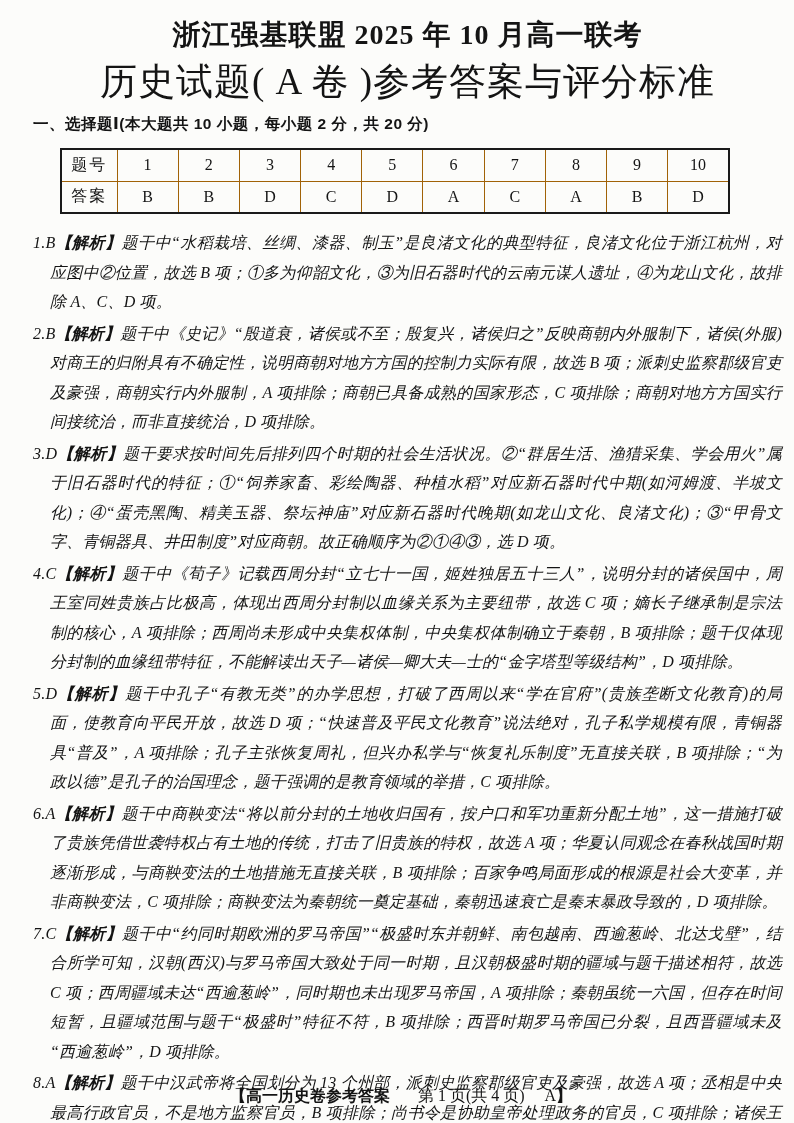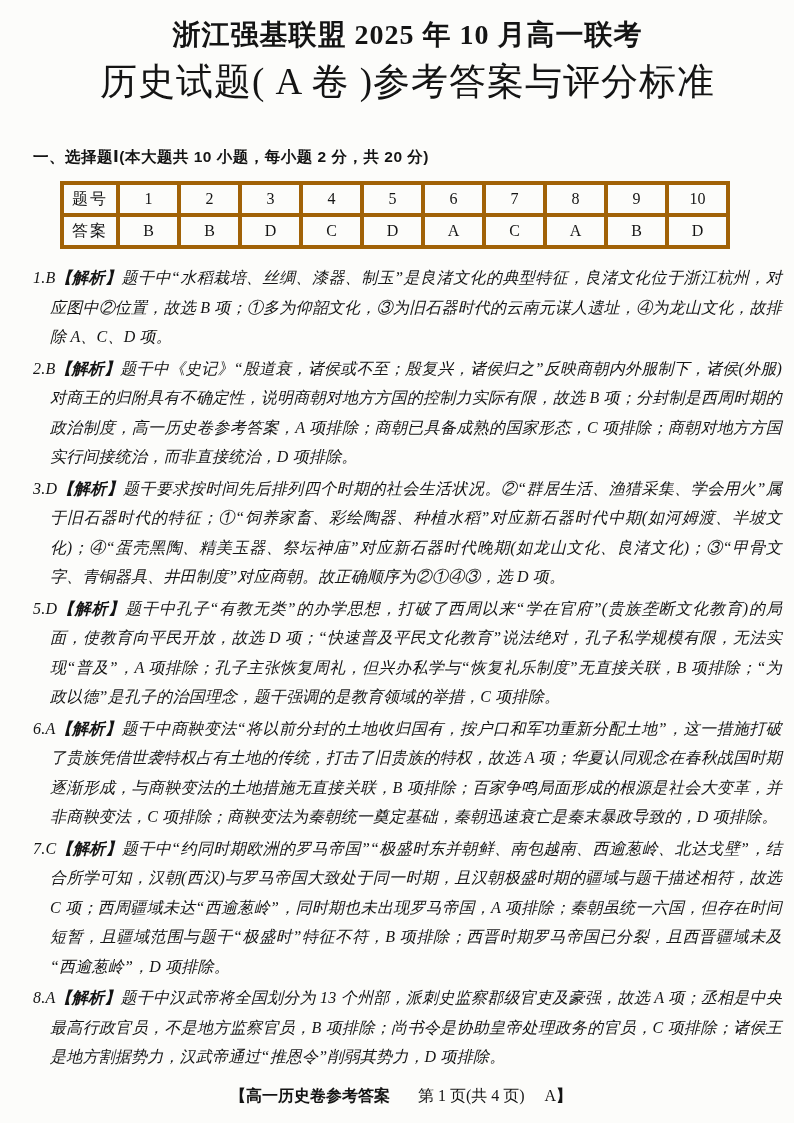--- a/index.html
+++ b/index.html
@@ -27,35 +27,35 @@
   }
   .title-line2 {
     font-size: 37px;
     font-weight: 400;
     letter-spacing: 1px;
     line-height: 48px;
     margin-top: 4px;
   }
   
   .section-heading {
-    margin-top: 41px;
+    margin-top: 8px;
     font-family: "Liberation Sans", "DejaVu Sans", sans-serif;
     font-weight: 700;
     font-size: 15.5px;
     letter-spacing: 0.5px;
   }
   
   table.answer-table {
     border-collapse: collapse;
     margin: 13px 0 0 27px;
     width: 670px;
     table-layout: fixed;
   }
   table.answer-table td {
-    border: 4px solid #a16207;
+    border: 1px solid #a16207;
     height: 32px;
     text-align: center;
     vertical-align: middle;
     font-size: 16px;
   }
   table.answer-table { border: 2px solid #1a1a1a; }
   table.answer-table td.row-head { width: 56px; letter-spacing: 2px; }
   
   .explanations { margin-top: 14px; }
   p.exp {
@@ -127,23 +127,24 @@
         <td>C</td>
         <td>A</td>
         <td>B</td>
         <td>D</td>
       </tr>
     </tbody>
   </table>
 
   <div class="explanations">
     <p class="exp"><span class="exp-num">1.B</span><span class="exp-tag">【解析】</span><span class="exp-body">题干中“水稻栽培、丝绸、漆器、制玉”是良渚文化的典型特征，良渚文化位于浙江杭州，对应图中②位置，故选 B 项；①多为仰韶文化，③为旧石器时代的云南元谋人遗址，④为龙山文化，故排除 A、C、D 项。</span></p>
-    <p class="exp"><span class="exp-num">2.B</span><span class="exp-tag">【解析】</span><span class="exp-body">题干中《史记》“殷道衰，诸侯或不至；殷复兴，诸侯归之”反映商朝内外服制下，诸侯(外服)对商王的归附具有不确定性，说明商朝对地方方国的控制力实际有限，故选 B 项；分封制是西周时期的政治制度，高一历史卷参考答案，A 项排除；商朝已具备成熟的国家形态，C 项排除；商朝对地方方国实行间接统治，而非直接统治，D 项排除。</span></p>
+    <p class="exp"><span class="exp-num">2.B</span><span class="exp-tag">【解析】</span><span class="exp-body">题干中《史记》“殷道衰，诸侯或不至；殷复兴，诸侯归之”反映商朝内外服制下，诸侯(外服)对商王的归附具有不确定性，说明商朝对地方方国的控制力实际有限，故选 B 项；派刺史监察郡级官吏及豪强，商朝实行内外服制，A 项排除；商朝已具备成熟的国家形态，C 项排除；商朝对地方方国实行间接统治，而非直接统治，D 项排除。</span></p>
     <p class="exp"><span class="exp-num">3.D</span><span class="exp-tag">【解析】</span><span class="exp-body">题干要求按时间先后排列四个时期的社会生活状况。②“群居生活、渔猎采集、学会用火”属于旧石器时代的特征；①“饲养家畜、彩绘陶器、种植水稻”对应新石器时代中期(如河姆渡、半坡文化)；④“蛋壳黑陶、精美玉器、祭坛神庙”对应新石器时代晚期(如龙山文化、良渚文化)；③“甲骨文字、青铜器具、井田制度”对应商朝。故正确顺序为②①④③，选 D 项。</span></p>
-    <p class="exp"><span class="exp-num">5.D</span><span class="exp-tag">【解析】</span><span class="exp-body">题干中孔子“有教无类”的办学思想，打破了西周以来“学在官府”(贵族垄断文化教育)的局面，使教育向平民开放，故选 D 项；“快速普及平民文化教育”说法绝对，孔子私学规模有限，无法实现“普及”，A 项排除；孔子主张恢复周礼，但兴办私学与“恢复礼乐制度”无直接关联，B 项排除；“为政以德”是孔子的治国理念，题干强调的是教育领域的举措，C 项排除。</span></p>
+    <p class="exp"><span class="exp-num">4.C</span><span class="exp-tag">【解析】</span><span class="exp-body">题干中《荀子》记载西周分封“立七十一国，姬姓独居五十三人”，说明分封的诸侯国中，周王室同姓贵族占比极高，体现出西周分封制以血缘关系为主要纽带，故选 C 项；嫡长子继承制是宗法制的核心，A 项排除；西周尚未形成中央集权体制，中央集权体制确立于秦朝，B 项排除；题干仅体现分封制的血缘纽带特征，不能解读出天子—诸侯—卿大夫—士的“金字塔型等级结构”，D 项排除。</span></p>
+    <p class="exp"><span class="exp-num">5.D</span><span class="exp-tag">【解析】</span><span class="exp-body">题干中孔子“有教无类”的办学思想，打破了西周以来“学在官府”(贵族垄断文化教育)的局面，使教育向平民开放，故选 D 项；“快速普及平民文化教育”说法绝对，孔子私学规模有限，青铜器具“普及”，A 项排除；孔子主张恢复周礼，但兴办私学与“恢复礼乐制度”无直接关联，B 项排除；“为政以德”是孔子的治国理念，题干强调的是教育领域的举措，C 项排除。</span></p>
     <p class="exp"><span class="exp-num">6.A</span><span class="exp-tag">【解析】</span><span class="exp-body">题干中商鞅变法“将以前分封的土地收归国有，按户口和军功重新分配土地”，这一措施打破了贵族凭借世袭特权占有土地的传统，打击了旧贵族的特权，故选 A 项；华夏认同观念在春秋战国时期逐渐形成，与商鞅变法的土地措施无直接关联，B 项排除；百家争鸣局面形成的根源是社会大变革，并非商鞅变法，C 项排除；商鞅变法为秦朝统一奠定基础，秦朝迅速衰亡是秦末暴政导致的，D 项排除。</span></p>
     <p class="exp"><span class="exp-num">7.C</span><span class="exp-tag">【解析】</span><span class="exp-body">题干中“约同时期欧洲的罗马帝国”“极盛时东并朝鲜、南包越南、西逾葱岭、北达戈壁”，结合所学可知，汉朝(西汉)与罗马帝国大致处于同一时期，且汉朝极盛时期的疆域与题干描述相符，故选 C 项；西周疆域未达“西逾葱岭”，同时期也未出现罗马帝国，A 项排除；秦朝虽统一六国，但存在时间短暂，且疆域范围与题干“极盛时”特征不符，B 项排除；西晋时期罗马帝国已分裂，且西晋疆域未及“西逾葱岭”，D 项排除。</span></p>
     <p class="exp"><span class="exp-num">8.A</span><span class="exp-tag">【解析】</span><span class="exp-body">题干中汉武帝将全国划分为 13 个州部，派刺史监察郡级官吏及豪强，故选 A 项；丞相是中央最高行政官员，不是地方监察官员，B 项排除；尚书令是协助皇帝处理政务的官员，C 项排除；诸侯王是地方割据势力，汉武帝通过“推恩令”削弱其势力，D 项排除。</span></p>
   </div>
 
   <div class="page-footer">
     <span class="footer-bold">【</span><span class="footer-bold">高一历史卷参考答案</span><span class="footer-gap-wide"></span><span>第 1 页(共 4 页)</span><span class="footer-gap"></span><span>A</span><span class="footer-bold">】</span>
   </div>
 
 </div>

